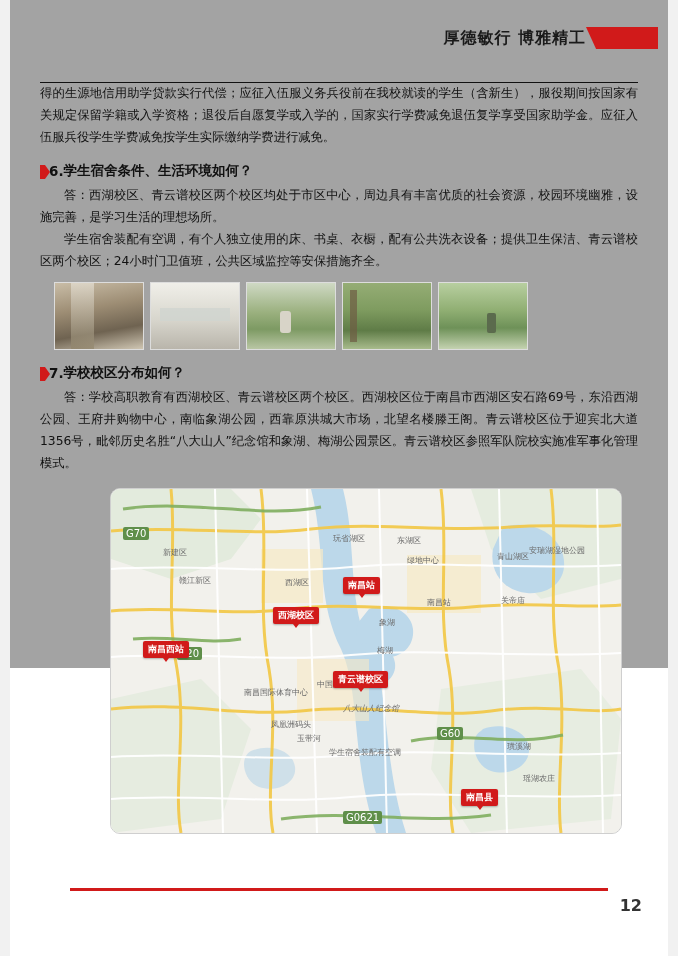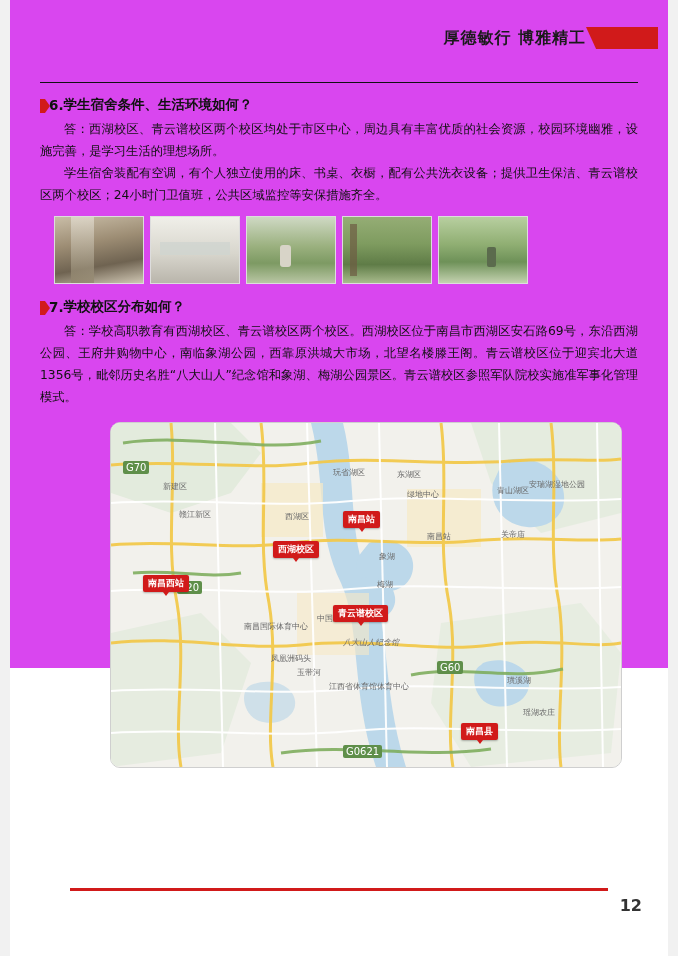--- a/index.html
+++ b/index.html
@@ -13,21 +13,21 @@
     font-family: "Liberation Sans", sans-serif;
     position: relative;
     overflow: hidden;
   }
 
   
   .page {
     position: absolute;
     left: 0; top: 0;
     width: 678px; height: 668px;
-    background: #d946ef;
+    background: #a3a3a3;
   }
   .side-bar-left {
     position: absolute;
     left: 0; top: 0;
     width: 10px; height: 956px;
     background: #f1f1f1;
   }
   .side-bar-right {
     position: absolute;
     right: 0; top: 0;
@@ -239,20 +239,21 @@
 
   <div class="header">
     <div class="header-motto">厚德敏行 博雅精工</div>
     <div class="header-flag"></div>
   </div>
 
   <div class="rule-top"></div>
 
   <div class="content">
 
+    <p class="body">得的生源地信用助学贷款实行代偿；应征入伍服义务兵役前在我校就读的学生（含新生），服役期间按国家有关规定保留学籍或入学资格；退役后自愿复学或入学的，国家实行学费减免退伍复学享受国家助学金。应征入伍服兵役学生学费减免按学生实际缴纳学费进行减免。</p>
 
     <div class="qa-heading">
       <span class="qa-marker"></span>
       <span>6.</span>
       <span>学生宿舍条件、生活环境如何？</span>
     </div>
     <p class="body indent">答：西湖校区、青云谱校区两个校区均处于市区中心，周边具有丰富优质的社会资源，校园环境幽雅，设施完善，是学习生活的理想场所。</p>
     <p class="body indent">学生宿舍装配有空调，有个人独立使用的床、书桌、衣橱，配有公共洗衣设备；提供卫生保洁、青云谱校区两个校区；24小时门卫值班，公共区域监控等安保措施齐全。</p>
 
     <div class="photo-strip">
@@ -328,21 +329,21 @@
 
       <div class="map-label" style="left:418px;top:56px;">安瑞湖湿地公园</div>
       <div class="map-label" style="left:296px;top:66px;">绿地中心</div>
       <div class="map-label" style="left:390px;top:106px;">关帝庙</div>
       <div class="map-label" style="left:316px;top:108px;">南昌站</div>
       <div class="map-label" style="left:268px;top:128px;">象湖</div>
       <div class="map-label" style="left:266px;top:156px;">梅湖</div>
       <div class="map-label" style="left:232px;top:214px;font-style:italic;">八大山人纪念馆</div>
       <div class="map-label" style="left:126px;top:198px;padding-left:7px;">南昌国际体育中心</div>
       <div class="map-label" style="left:206px;top:190px;">中国航天科技</div>
-      <div class="map-label" style="left:218px;top:258px;">江西省体育馆体育中心</div>
+      <div class="map-label" style="left:218px;top:258px;">学生宿舍装配有空调</div>
       <div class="map-label" style="left:68px;top:86px;">赣江新区</div>
       <div class="map-label" style="left:160px;top:230px;">凤凰洲码头</div>
       <div class="map-label" style="left:186px;top:244px;">玉带河</div>
       <div class="map-label" style="left:412px;top:284px;">瑶湖农庄</div>
       <div class="map-label" style="left:396px;top:252px;">璜溪湖</div>
 
       <div class="hwy-badge" style="left:12px;top:38px;">G70</div>
       <div class="hwy-badge" style="left:326px;top:238px;">G60</div>
       <div class="hwy-badge" style="left:232px;top:322px;">G0621</div>
       <div class="hwy-badge" style="left:66px;top:158px;">S20</div>

